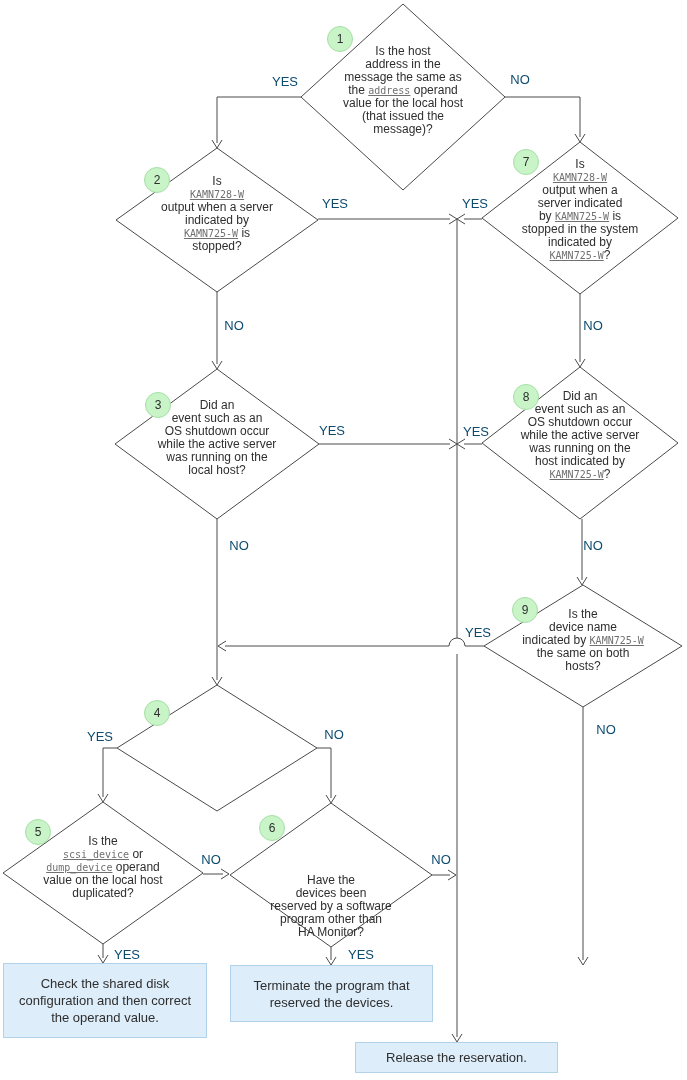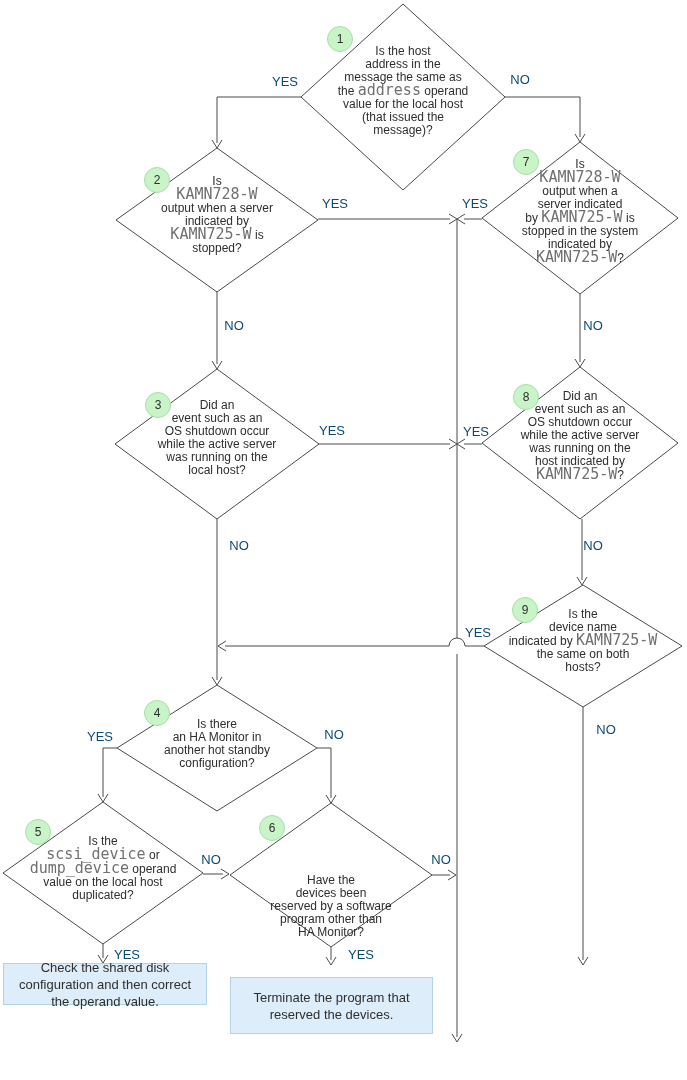--- a/index.html
+++ b/index.html
@@ -1,20 +1,20 @@
 <!DOCTYPE html>
 <html><head>
 <meta charset="utf-8">
 <style>
   html,body{margin:0;padding:0;background:#fff;}
   .stage{position:relative;width:687px;height:1080px;background:#fff;
          font-family:"Liberation Sans",sans-serif;color:#2e2e2e;overflow:hidden;}
   .stage svg{position:absolute;left:0;top:0;}
   .ntext{position:absolute;text-align:center;font-size:12px;line-height:13px;color:#2e2e2e;}
-  .mono{font-family:"DejaVu Sans Mono",monospace;color:#707070;font-size:15px;}
+  .mono{font-family:"DejaVu Sans Mono",monospace;color:#707070;font-size:10px;text-decoration:underline;}
   .badge{position:absolute;width:26px;height:26px;border-radius:50%;
          background:#c8f4c8;border:1px solid #a5e0a5;box-sizing:border-box;
          display:flex;align-items:center;justify-content:center;
          font-size:12px;color:#2e2e2e;}
   .action{position:absolute;background:#ddedfa;border:1px solid #b0d3ea;box-sizing:border-box;
           display:flex;align-items:center;justify-content:center;text-align:center;
           font-size:13px;line-height:17px;color:#2e2e2e;}
   .lbl{position:absolute;transform:translate(-50%,-50%);font-size:13px;color:#0c4a6e;white-space:nowrap;}
 </style>
 </head>
@@ -79,36 +79,36 @@
       <polygon points="331,803 432,875 331,947 230,875"></polygon>
     </g>
   </svg>
 
   <div class="ntext" style="left:313px;top:45px;width:180px;">Is the host<br>address in the<br>message the same as<br>the <span class="mono">address</span> operand<br>value for the local host<br>(that issued the<br>message)?</div>
   <div class="ntext" style="left:132px;top:175px;width:170px;">Is<br><span class="mono">KAMN728-W</span><br>output when a server<br>indicated by<br><span class="mono">KAMN725-W</span> is<br>stopped?</div>
   <div class="ntext" style="left:495px;top:158px;width:170px;">Is<br><span class="mono">KAMN728-W</span><br>output when a<br>server indicated<br>by <span class="mono">KAMN725-W</span> is<br>stopped in the system<br>indicated by<br><span class="mono">KAMN725-W</span>?</div>
   <div class="ntext" style="left:127px;top:399px;width:180px;">Did an<br>event such as an<br>OS shutdown occur<br>while the active server<br>was running on the<br>local host?</div>
   <div class="ntext" style="left:490px;top:390px;width:180px;">Did an<br>event such as an<br>OS shutdown occur<br>while the active server<br>was running on the<br>host indicated by<br><span class="mono">KAMN725-W</span>?</div>
   <div class="ntext" style="left:488px;top:608px;width:190px;">Is the<br>device name<br>indicated by <span class="mono">KAMN725-W</span><br>the same on both<br>hosts?</div>
-  <div class="ntext" style="left:132px;top:718px;width:170px;">Is there<br>an HA Monitor in<br>another hot standby<br>configuration?</div>
   <div class="ntext" style="left:13px;top:835px;width:180px;">Is the<br><span class="mono">scsi_device</span> or<br><span class="mono">dump_device</span> operand<br>value on the local host<br>duplicated?</div>
   <div class="ntext" style="left:241px;top:863px;width:180px;margin-top:11px;">Have the<br>devices been<br>reserved by a software<br>program other than<br>HA Monitor?</div>
 
   <div class="badge" style="left:327px;top:26px;">1</div>
   <div class="badge" style="left:144px;top:167px;">2</div>
   <div class="badge" style="left:513px;top:149px;">7</div>
   <div class="badge" style="left:145px;top:392px;">3</div>
   <div class="badge" style="left:513px;top:384px;">8</div>
   <div class="badge" style="left:512px;top:597px;">9</div>
   <div class="badge" style="left:144px;top:700px;">4</div>
   <div class="badge" style="left:25px;top:819px;">5</div>
   <div class="badge" style="left:259px;top:815px;">6</div>
 
-  <div class="action" style="left:3px;top:963px;width:204px;height:42px;">Check the shared disk<br>configuration and then correct<br>the operand value.</div>
-  <div class="action" style="left:230px;top:965px;width:203px;height:57px;margin-top:12px;">Terminate the program that<br>reserved the devices.</div>
+  <div class="action" style="left:3px;top:963px;width:204px;height:75px;">Check the shared disk<br>configuration and then correct<br>the operand value.</div>
+  <div class="action" style="left:230px;top:965px;width:203px;height:57px;">Terminate the program that<br>reserved the devices.</div>
+  <div class="action" style="left:355px;top:1042px;width:203px;height:31px;">Release the reservation.</div>
 
   <span class="lbl" style="left:285px;top:81px;">YES</span>
   <span class="lbl" style="left:520px;top:79px;">NO</span>
   <span class="lbl" style="left:335px;top:203px;">YES</span>
   <span class="lbl" style="left:475px;top:203px;">YES</span>
   <span class="lbl" style="left:234px;top:325px;">NO</span>
   <span class="lbl" style="left:593px;top:325px;">NO</span>
   <span class="lbl" style="left:332px;top:430px;">YES</span>
   <span class="lbl" style="left:476px;top:431px;">YES</span>
   <span class="lbl" style="left:239px;top:545px;">NO</span>

